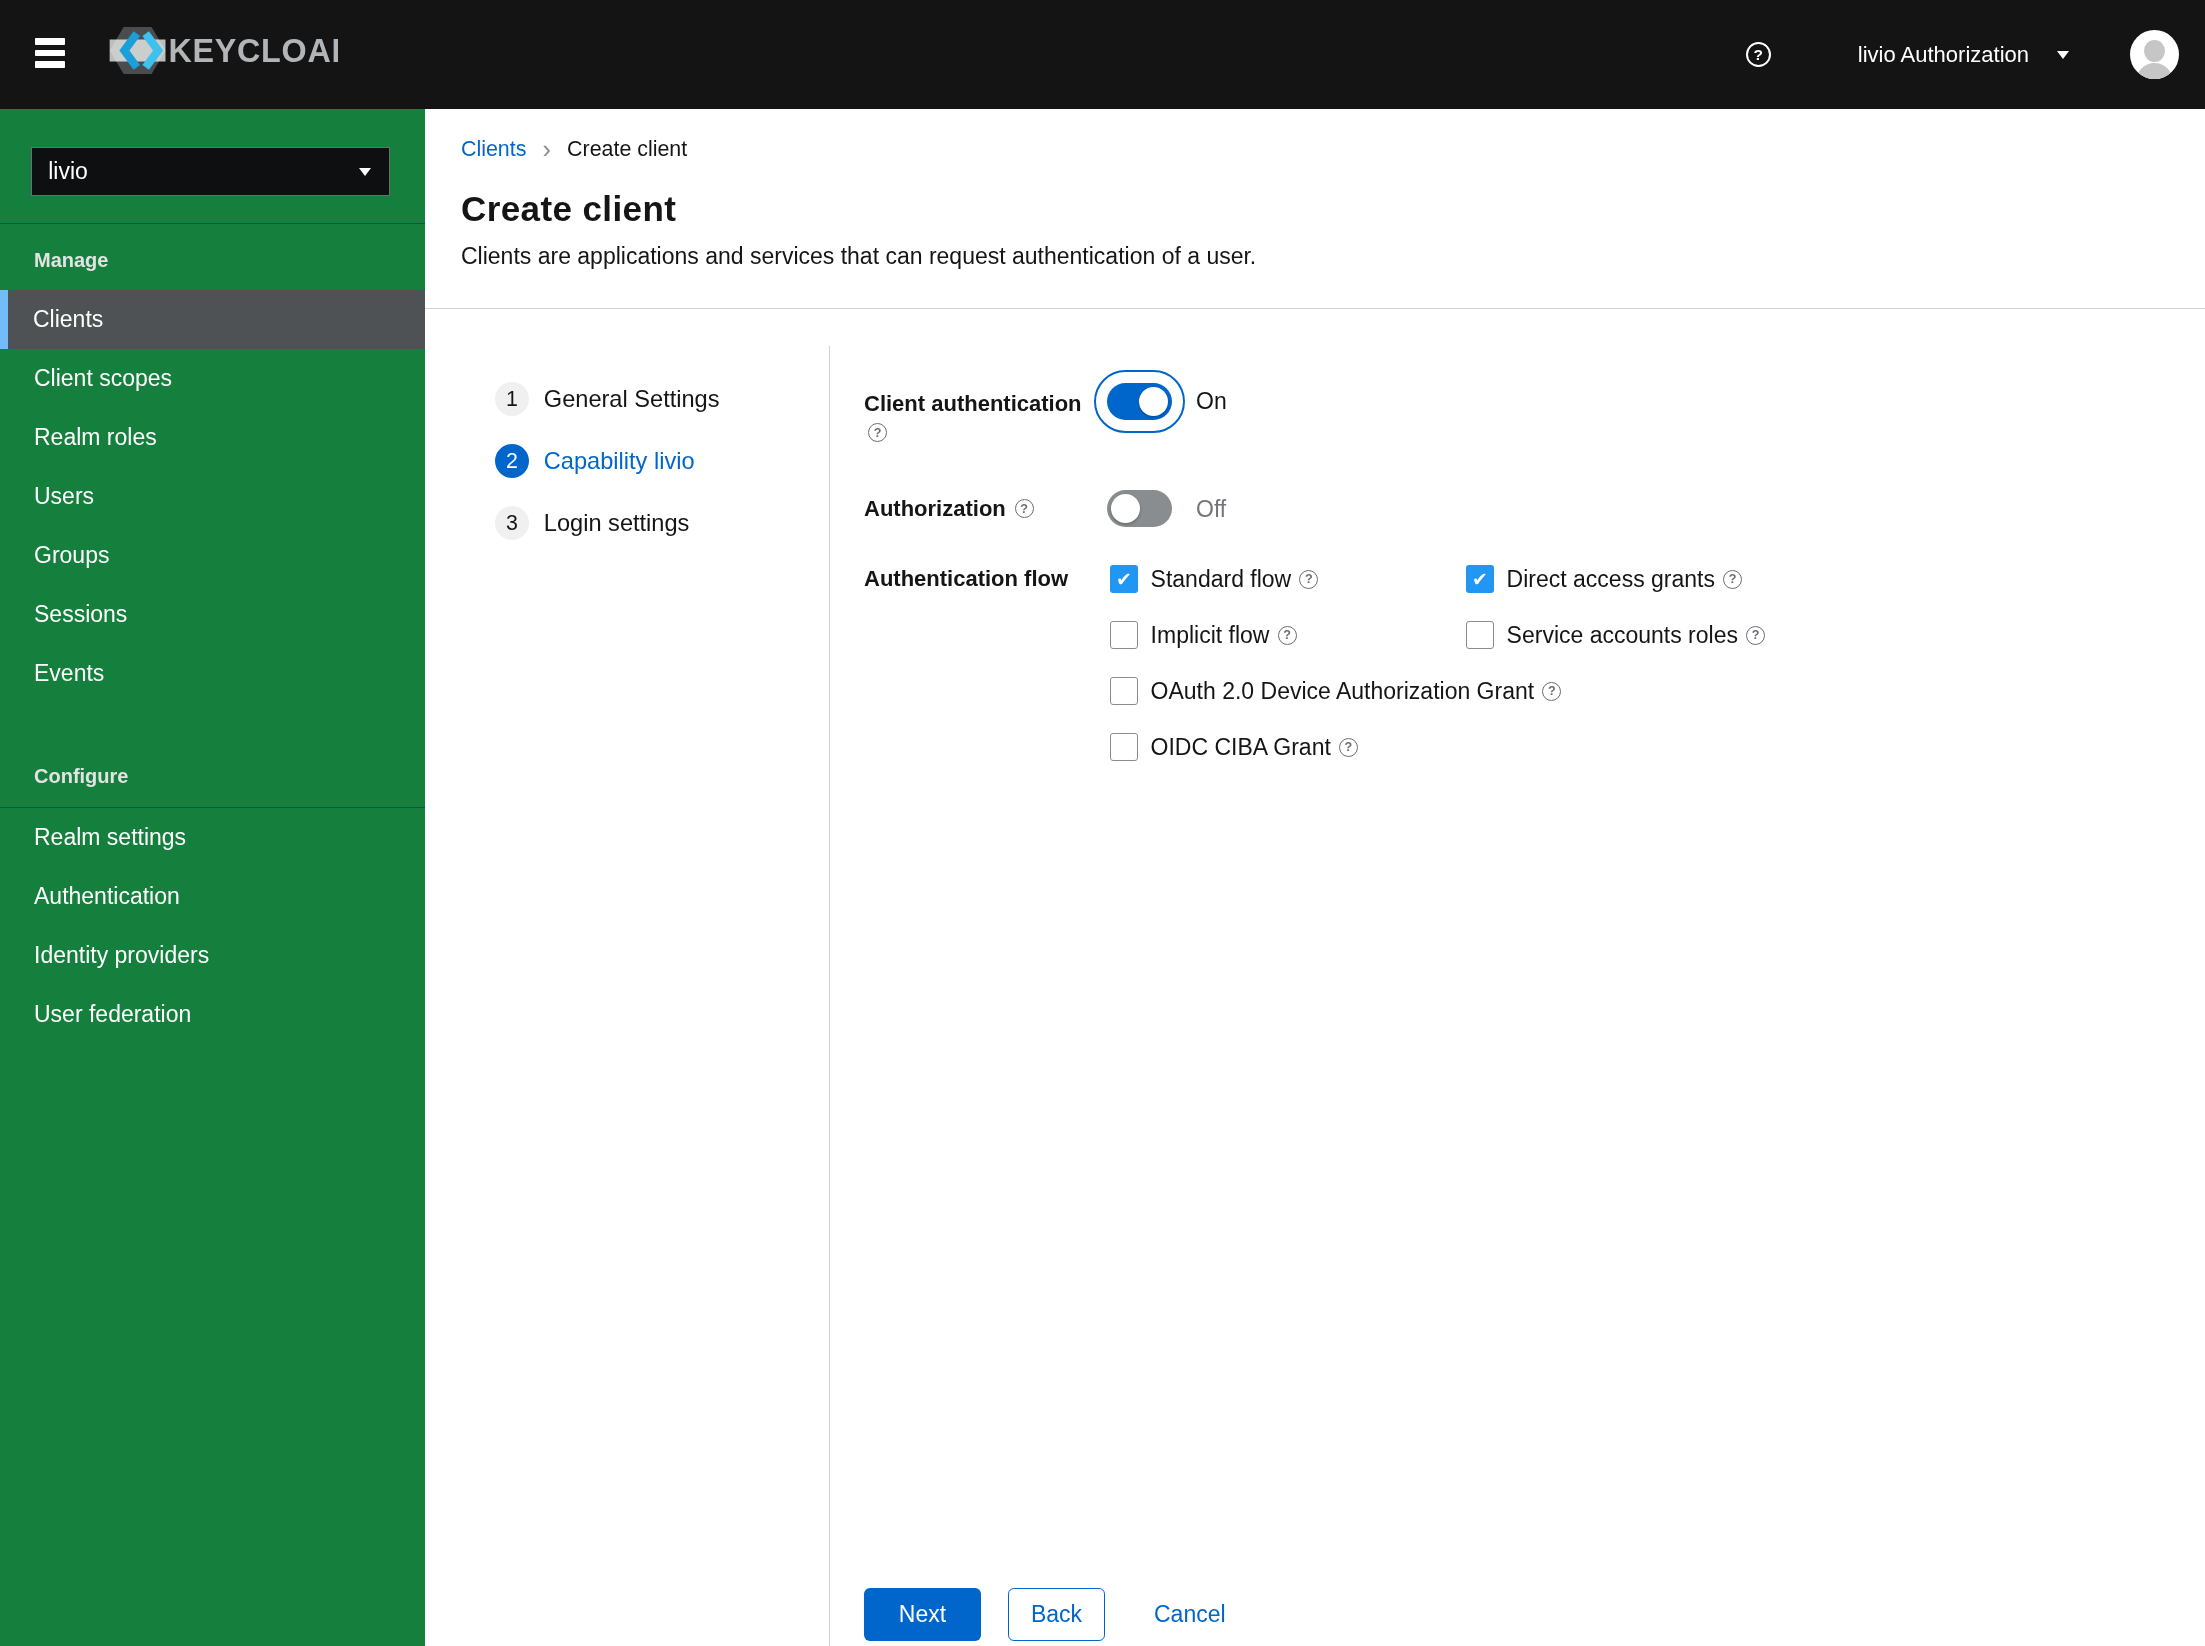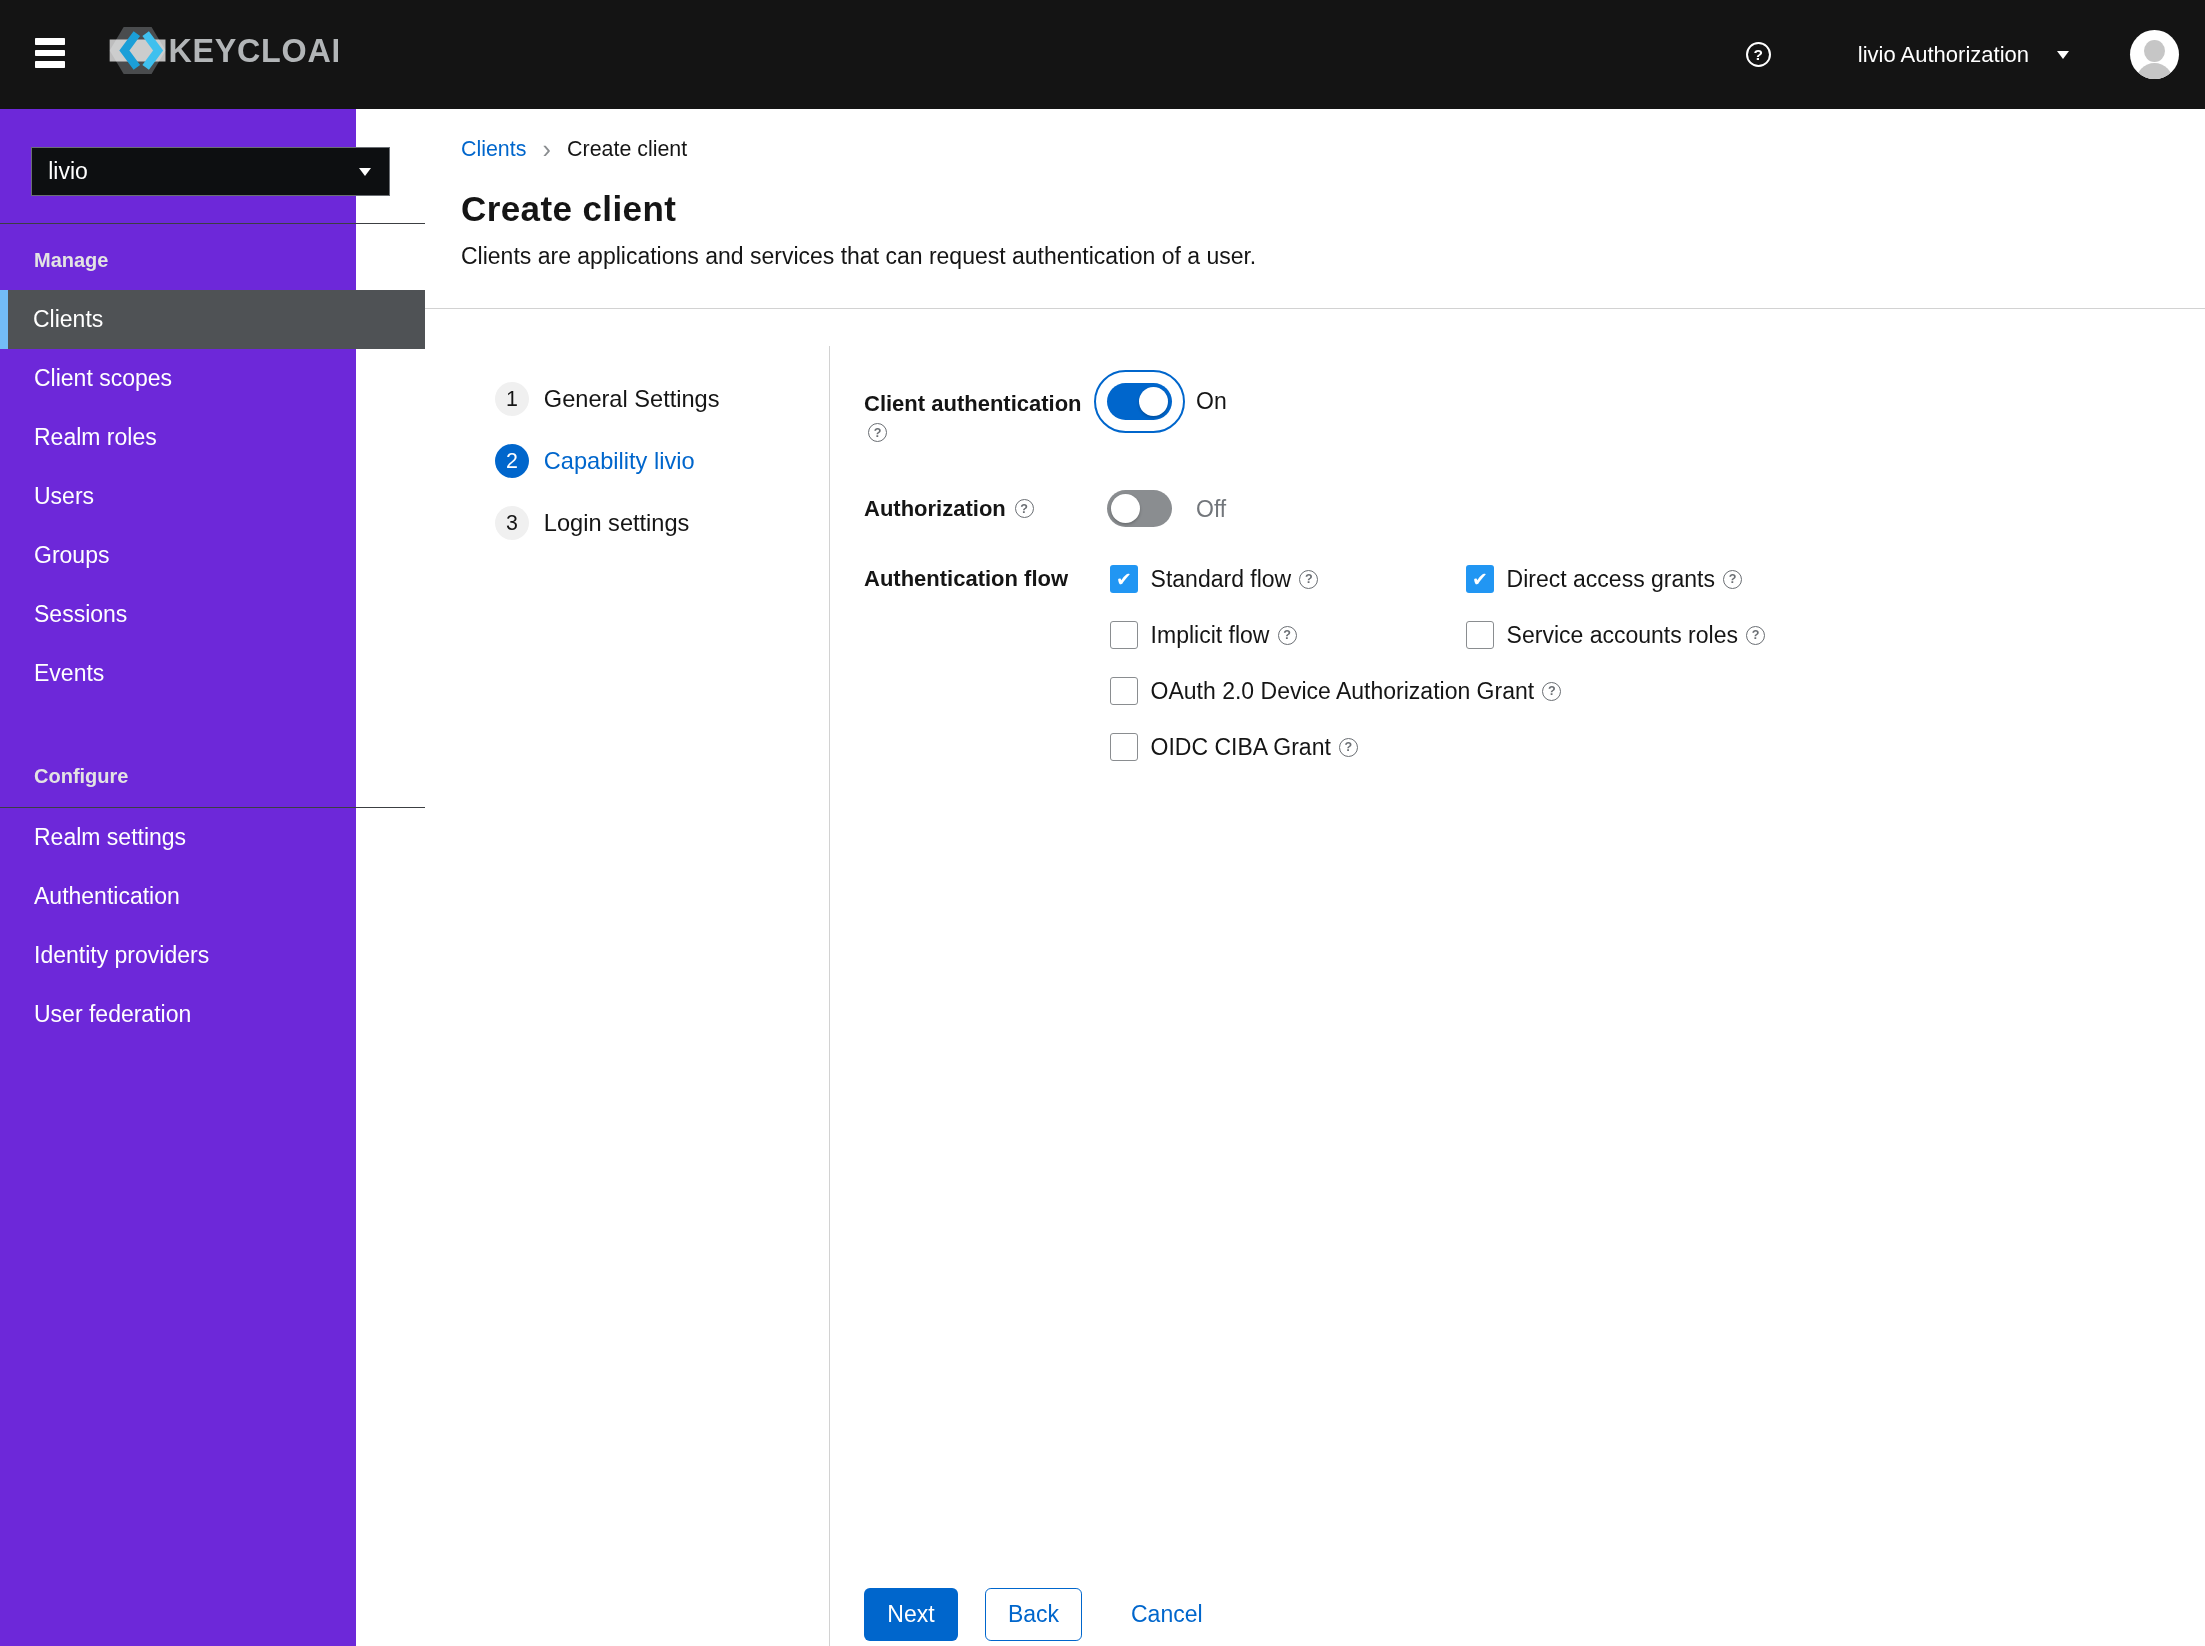--- a/index.html
+++ b/index.html
@@ -15,21 +15,21 @@
   .mast-right { position:absolute; right:0; top:0; height:109px; display:flex; align-items:center; }
   .mast-help { width:25px; height:25px; border:2.2px solid #fff; border-radius:50%; color:#fff; font-size:15.5px; font-weight:bold; display:flex; align-items:center; justify-content:center; background:none; cursor:pointer; margin-right:87px; }
   .user-menu { display:flex; align-items:center; cursor:pointer; margin-right:61px; }
   .user-name { color:#fff; font-size:22px; }
   .caret-down { width:0; height:0; border-left:6.6px solid transparent; border-right:6.6px solid transparent; border-top:8.1px solid #fff; margin-left:28px; }
   .avatar { position:relative; width:49px; height:49px; border-radius:50%; background:#fff; overflow:hidden; margin-right:26px; }
   .avatar .head { position:absolute; left:14px; top:9.6px; width:20.7px; height:22px; border-radius:50%; background:#c6c6c6; }
   .avatar .torso { position:absolute; left:5.9px; top:33px; width:37px; height:25px; border-radius:18.5px 18.5px 0 0; background:#c6c6c6; }
 
   
-  .sidebar { position:absolute; left:0; top:109px; width:356px; height:1538px; background:#6d28d9; }
+  .sidebar { position:absolute; left:0; top:109px; width:425px; height:1538px; background:#15803d; }
   .realm-select { position:absolute; left:31px; top:38px; width:359px; height:49px; background:#0d0f11; border:1.5px solid #6a6e73; display:flex; align-items:center; justify-content:space-between; padding:0 17.7px 0 16.2px; cursor:pointer; }
   .realm-select .realm-name { color:#fff; font-size:23px; }
   .realm-select .caret-down { margin-left:0; border-top-color:#fff; }
   .side-divider { position:absolute; left:0; width:425px; height:0; border-top:1.5px solid #3c3f42; }
   .nav-section-title { position:absolute; left:34px; color:#e3e3e3; font-size:20px; }
   .nav-list { position:absolute; left:0; width:425px; list-style:none; }
   .nav-item { height:59px; }
   .nav-item a { display:flex; align-items:center; height:59px; padding-left:34px; color:#fff; font-size:23px; text-decoration:none; cursor:pointer; }
   .nav-item.current a { background:#4f5255; border-left:8.9px solid #73bcf7; padding-left:25px; }
 
@@ -74,21 +74,21 @@
   .cb { width:28px; height:28px; border-radius:3px; flex:0 0 28px; cursor:pointer; display:flex; align-items:center; justify-content:center; }
   .cb.unchecked { background:#fff; border:1.5px solid #8a8d90; }
   .cb.checked { background:#2196f3; border:none; }
   .cb .tick { color:#fff; font-size:19px; line-height:1; }
   .cb-label { margin-left:12.6px; font-size:23px; color:#151515; }
   .flow-opt .qicon { margin-left:8.1px; flex:0 0 19px; }
 
   
   .wiz-footer { position:absolute; left:439px; top:1479px; display:flex; align-items:center; }
   .btn { font-family:inherit; font-size:23px; border-radius:5.9px; cursor:pointer; height:53px; }
-  .btn-primary { width:94px; background:#0066cc; color:#fff; border:none; }
+  .btn-primary { width:117px; background:#0066cc; color:#fff; border:none; }
   .btn-secondary { width:97px; background:#fff; color:#0066cc; border:1.5px solid #0066cc; margin-left:27px; }
   .btn-link { background:none; border:none; color:#0066cc; margin-left:49px; height:auto; }
 </style>
 </head>
 <body>
 
 <div id="app">
 
   <header class="masthead">
     <button class="burger" aria-label="toggle navigation">

